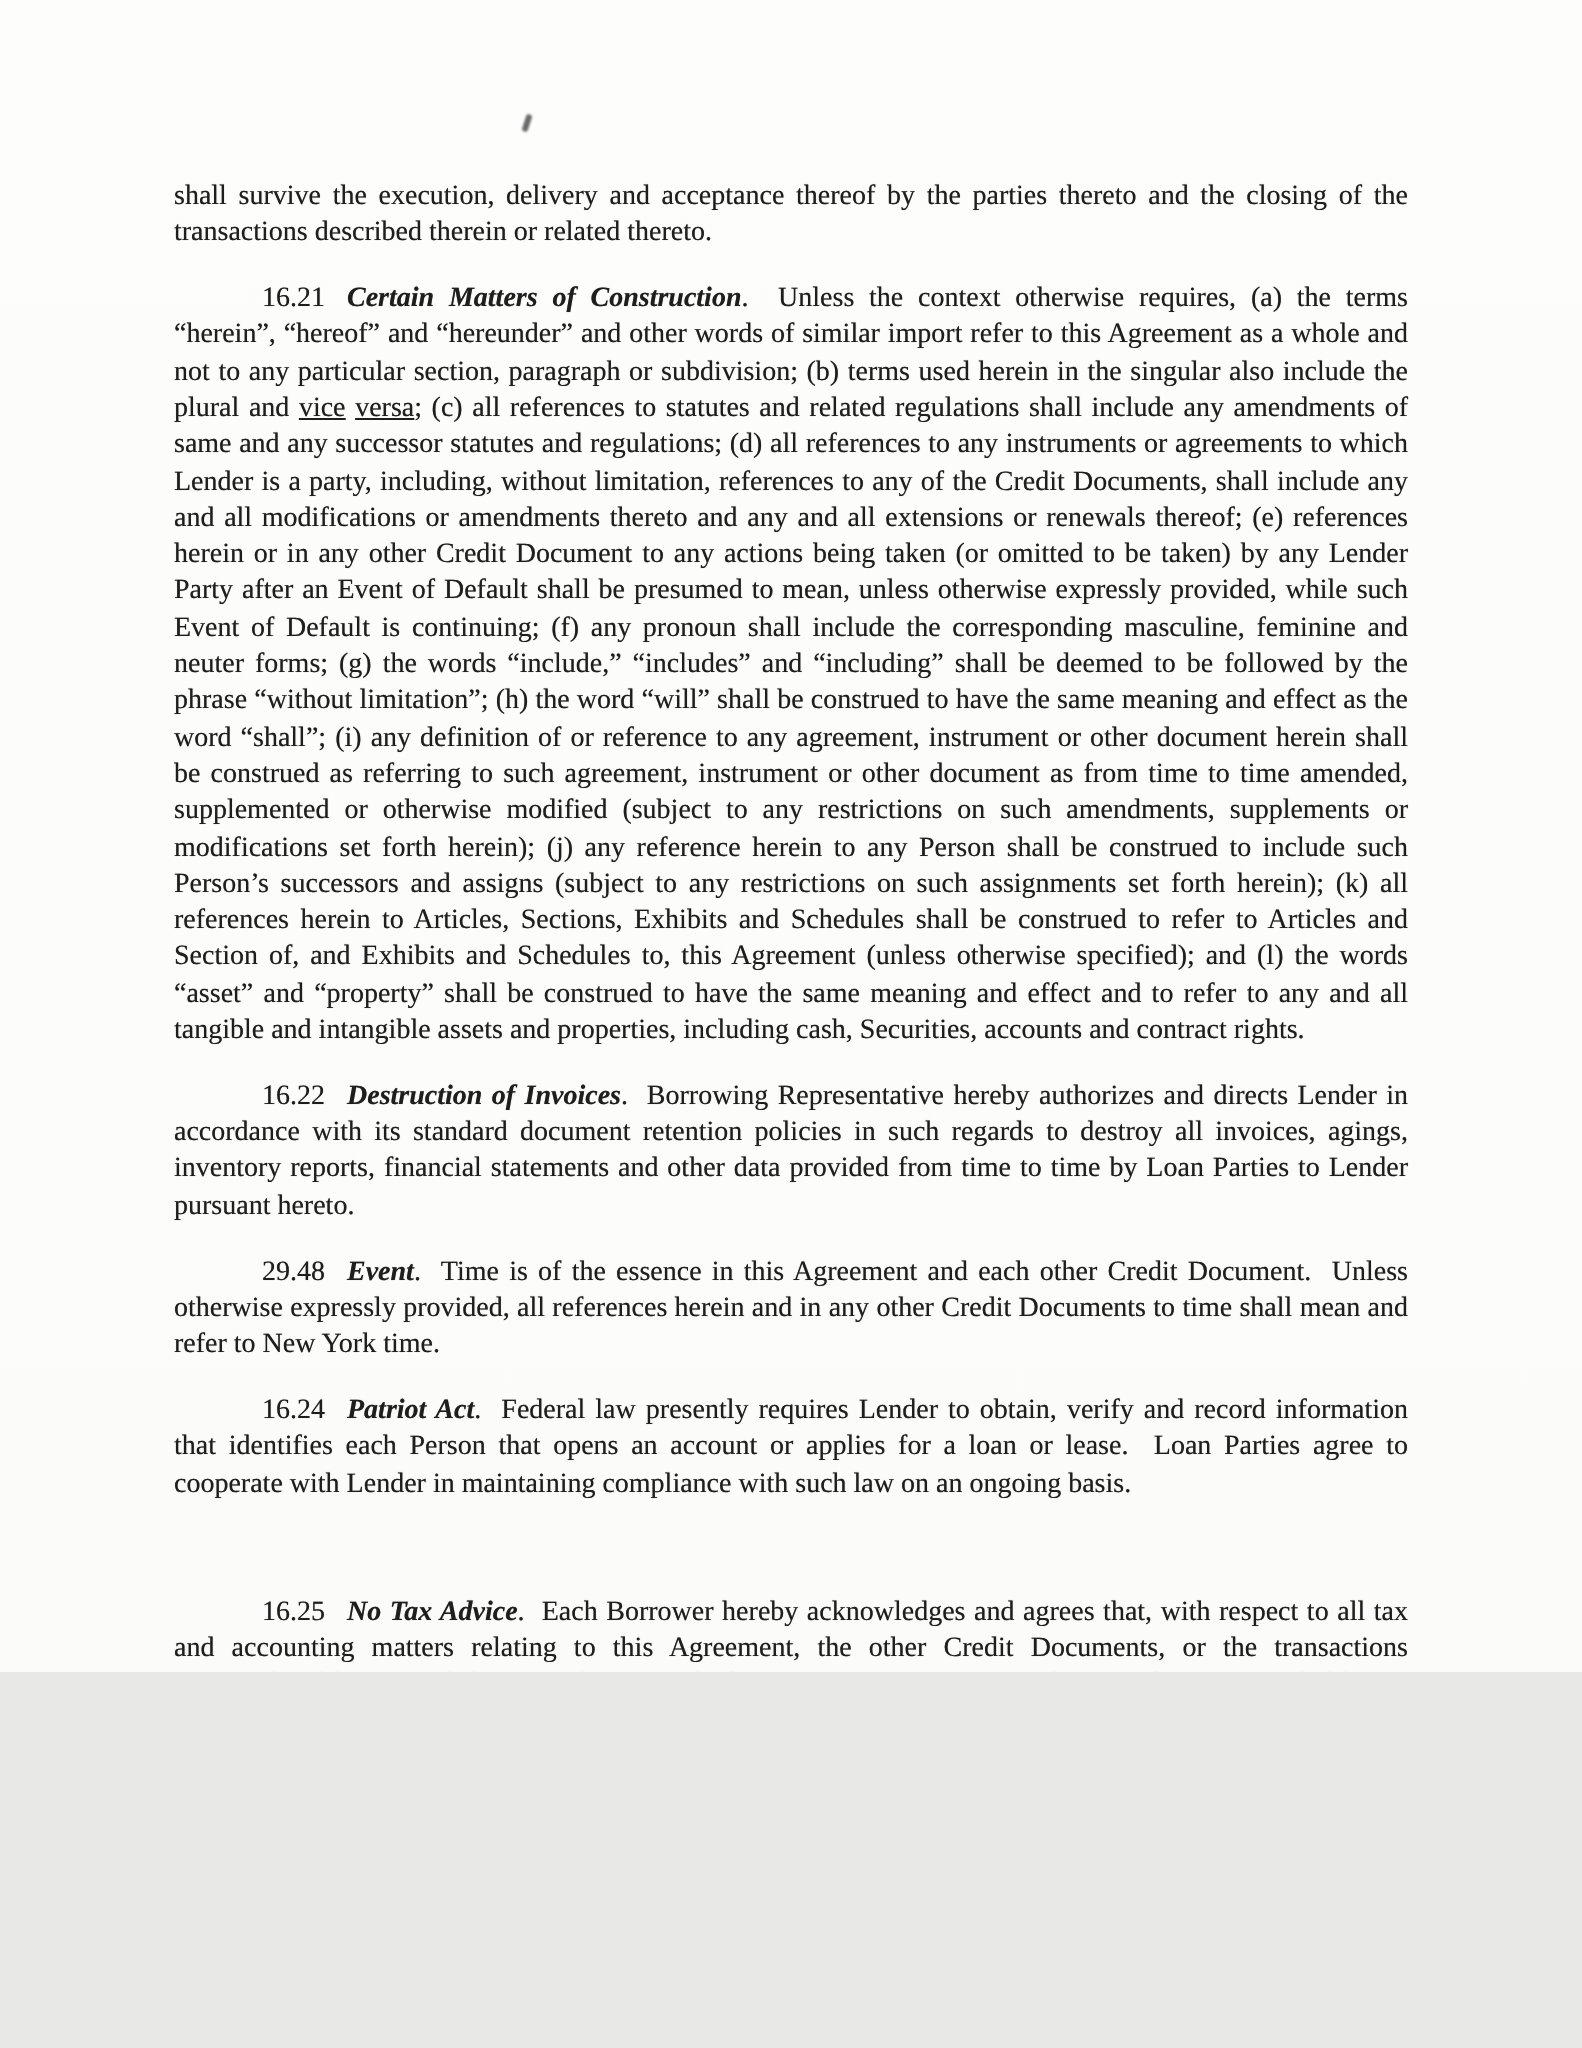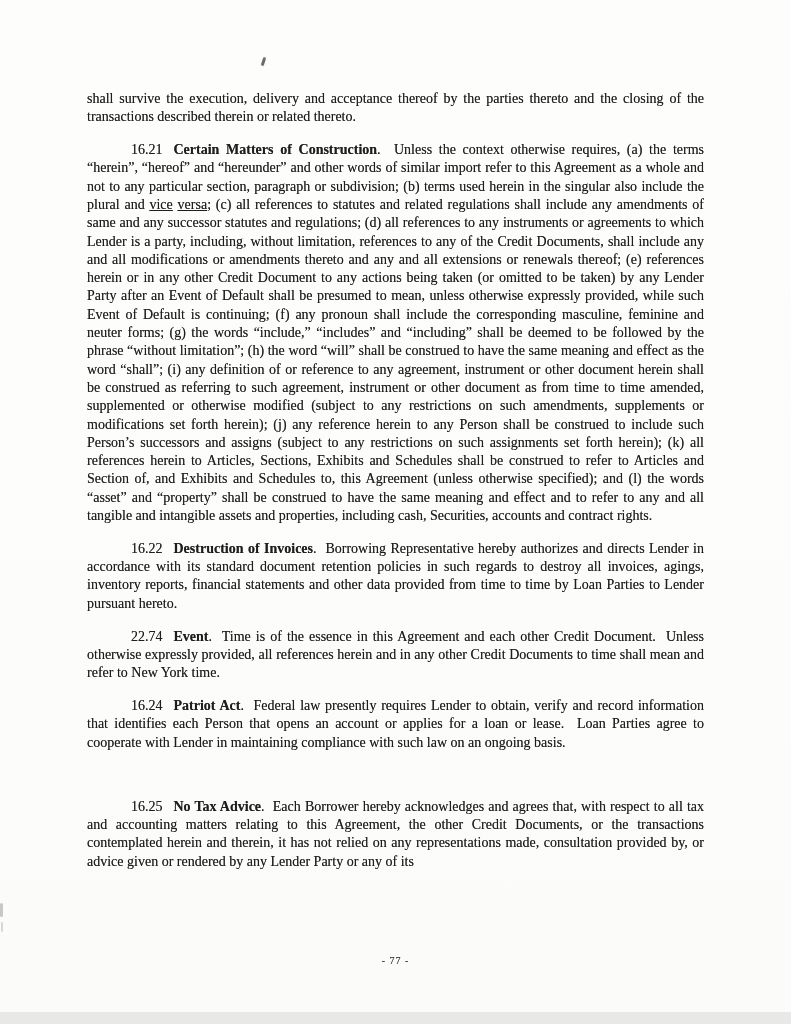--- a/index.html
+++ b/index.html
@@ -3,21 +3,21 @@
 <meta charset="utf-8">
 <style>
   html, body {
     margin: 0;
     padding: 0;
     background: #e8e8e6;
   }
   .page {
     position: relative;
     width: 791px;
-    height: 1012px;
+    height: 836px;
     margin: 0 auto;
     background: linear-gradient(180deg, #fdfdfc 0%, #fcfcfa 60%, #fbfbf9 100%);
     overflow: hidden;
     font-family: "Liberation Serif", serif;
     color: #1e1e1e;
   }
   .content {
     position: absolute;
     left: 87px;
     top: 90px;
@@ -32,20 +32,21 @@
   }
   .para.indent {
     text-indent: 44px;
   }
   .para:last-child { margin-bottom: 0; margin-top: 46px; }
   .seg-number {
     margin-right: 11px;
   }
   .seg-heading {
     font-weight: bold;
+    font-style: italic;
   }
   .seg-underline {
     text-decoration: underline;
   }
   .page-number {
     position: absolute;
     top: 955px;
     left: 0;
     width: 791px;
     text-align: center;
@@ -92,18 +93,18 @@
 <body>
 
 <div class="page">
   <div class="ink-mark"></div>
   <div class="edge-mark-a"></div>
   <div class="edge-mark-b"></div>
   <div class="content">
       <p class="para"><span class="seg-normal">shall survive the execution, delivery and acceptance thereof by the parties thereto and the closing of the transactions described therein or related thereto.</span></p>
       <p class="para indent"><span class="seg-number">16.21</span><span class="seg-heading">Certain Matters of Construction</span><span class="seg-normal">.&nbsp; Unless the context otherwise requires, (a) the terms “herein”, “hereof” and “hereunder” and other words of similar import refer to this Agreement as a whole and not to any particular section, paragraph or subdivision; (b) terms used herein in the singular also include the plural and </span><span class="seg-underline">vice</span><span class="seg-normal"> </span><span class="seg-underline">versa</span><span class="seg-normal">; (c) all references to statutes and related regulations shall include any amendments of same and any successor statutes and regulations; (d) all references to any instruments or agreements to which Lender is a party, including, without limitation, references to any of the Credit Documents, shall include any and all modifications or amendments thereto and any and all extensions or renewals thereof; (e) references herein or in any other Credit Document to any actions being taken (or omitted to be taken) by any Lender Party after an Event of Default shall be presumed to mean, unless otherwise expressly provided, while such Event of Default is continuing; (f) any pronoun shall include the corresponding masculine, feminine and neuter forms; (g) the words “include,” “includes” and “including” shall be deemed to be followed by the phrase “without limitation”; (h) the word “will” shall be construed to have the same meaning and effect as the word “shall”; (i) any definition of or reference to any agreement, instrument or other document herein shall be construed as referring to such agreement, instrument or other document as from time to time amended, supplemented or otherwise modified (subject to any restrictions on such amendments, supplements or modifications set forth herein); (j) any reference herein to any Person shall be construed to include such Person’s successors and assigns (subject to any restrictions on such assignments set forth herein); (k) all references herein to Articles, Sections, Exhibits and Schedules shall be construed to refer to Articles and Section of, and Exhibits and Schedules to, this Agreement (unless otherwise specified); and (l) the words “asset” and “property” shall be construed to have the same meaning and effect and to refer to any and all tangible and intangible assets and properties, including cash, Securities, accounts and contract rights.</span></p>
       <p class="para indent"><span class="seg-number">16.22</span><span class="seg-heading">Destruction of Invoices</span><span class="seg-normal">.&nbsp; Borrowing Representative hereby authorizes and directs Lender in accordance with its standard document retention policies in such regards to destroy all invoices, agings, inventory reports, financial statements and other data provided from time to time by Loan Parties to Lender pursuant hereto.</span></p>
-      <p class="para indent"><span class="seg-number">22.74</span><span class="seg-heading">Event</span><span class="seg-normal">.&nbsp; Time is of the essence in this Agreement and each other Credit Document.&nbsp; Unless otherwise expressly provided, all references herein and in any other Credit Documents to time shall mean and refer to New York time.</span></p>
+      <p class="para indent"><span class="seg-number">29.48</span><span class="seg-heading">Event</span><span class="seg-normal">.&nbsp; Time is of the essence in this Agreement and each other Credit Document.&nbsp; Unless otherwise expressly provided, all references herein and in any other Credit Documents to time shall mean and refer to New York time.</span></p>
       <p class="para indent"><span class="seg-number">16.24</span><span class="seg-heading">Patriot Act</span><span class="seg-normal">.&nbsp; Federal law presently requires Lender to obtain, verify and record information that identifies each Person that opens an account or applies for a loan or lease.&nbsp; Loan Parties agree to cooperate with Lender in maintaining compliance with such law on an ongoing basis.</span></p>
       <p class="para indent"><span class="seg-number">16.25</span><span class="seg-heading">No Tax Advice</span><span class="seg-normal">.&nbsp; Each Borrower hereby acknowledges and agrees that, with respect to all tax and accounting matters relating to this Agreement, the other Credit Documents, or the transactions contemplated herein and therein, it has not relied on any representations made, consultation provided by, or advice given or rendered by any Lender Party or any of its</span></p>
     </div>
   <div class="page-number">- 77 -</div>
 </div>
 
 </body></html>

